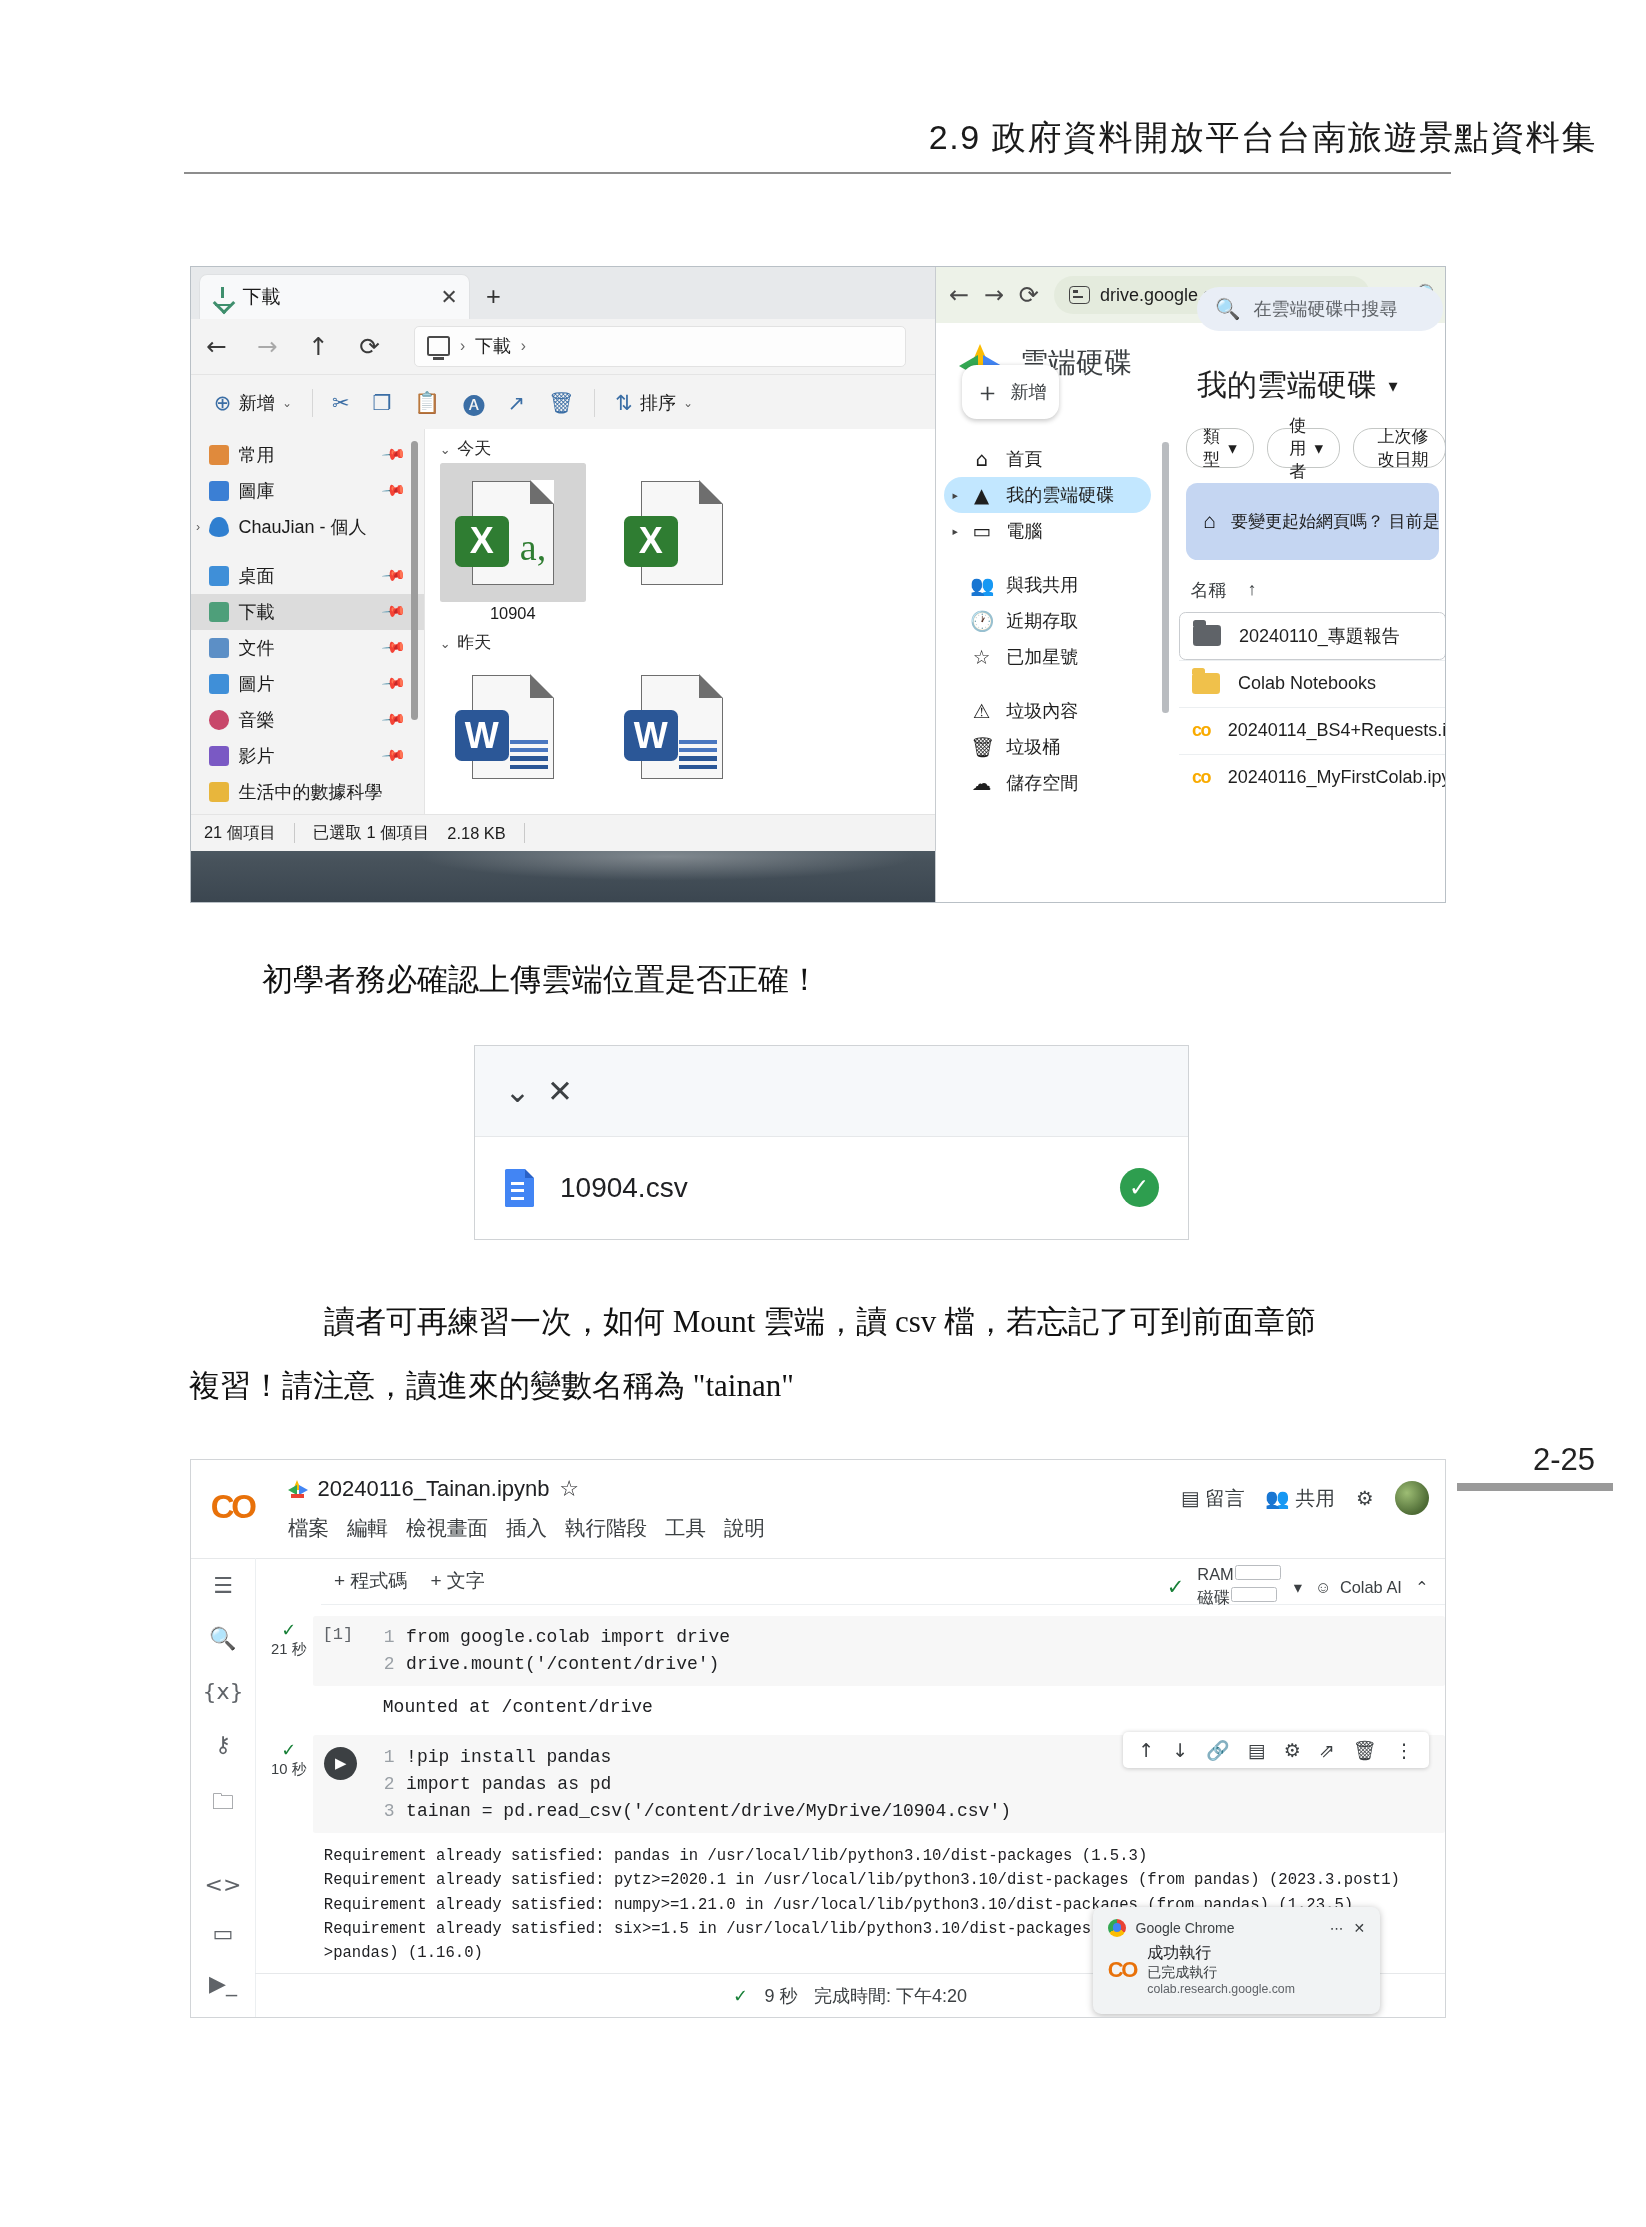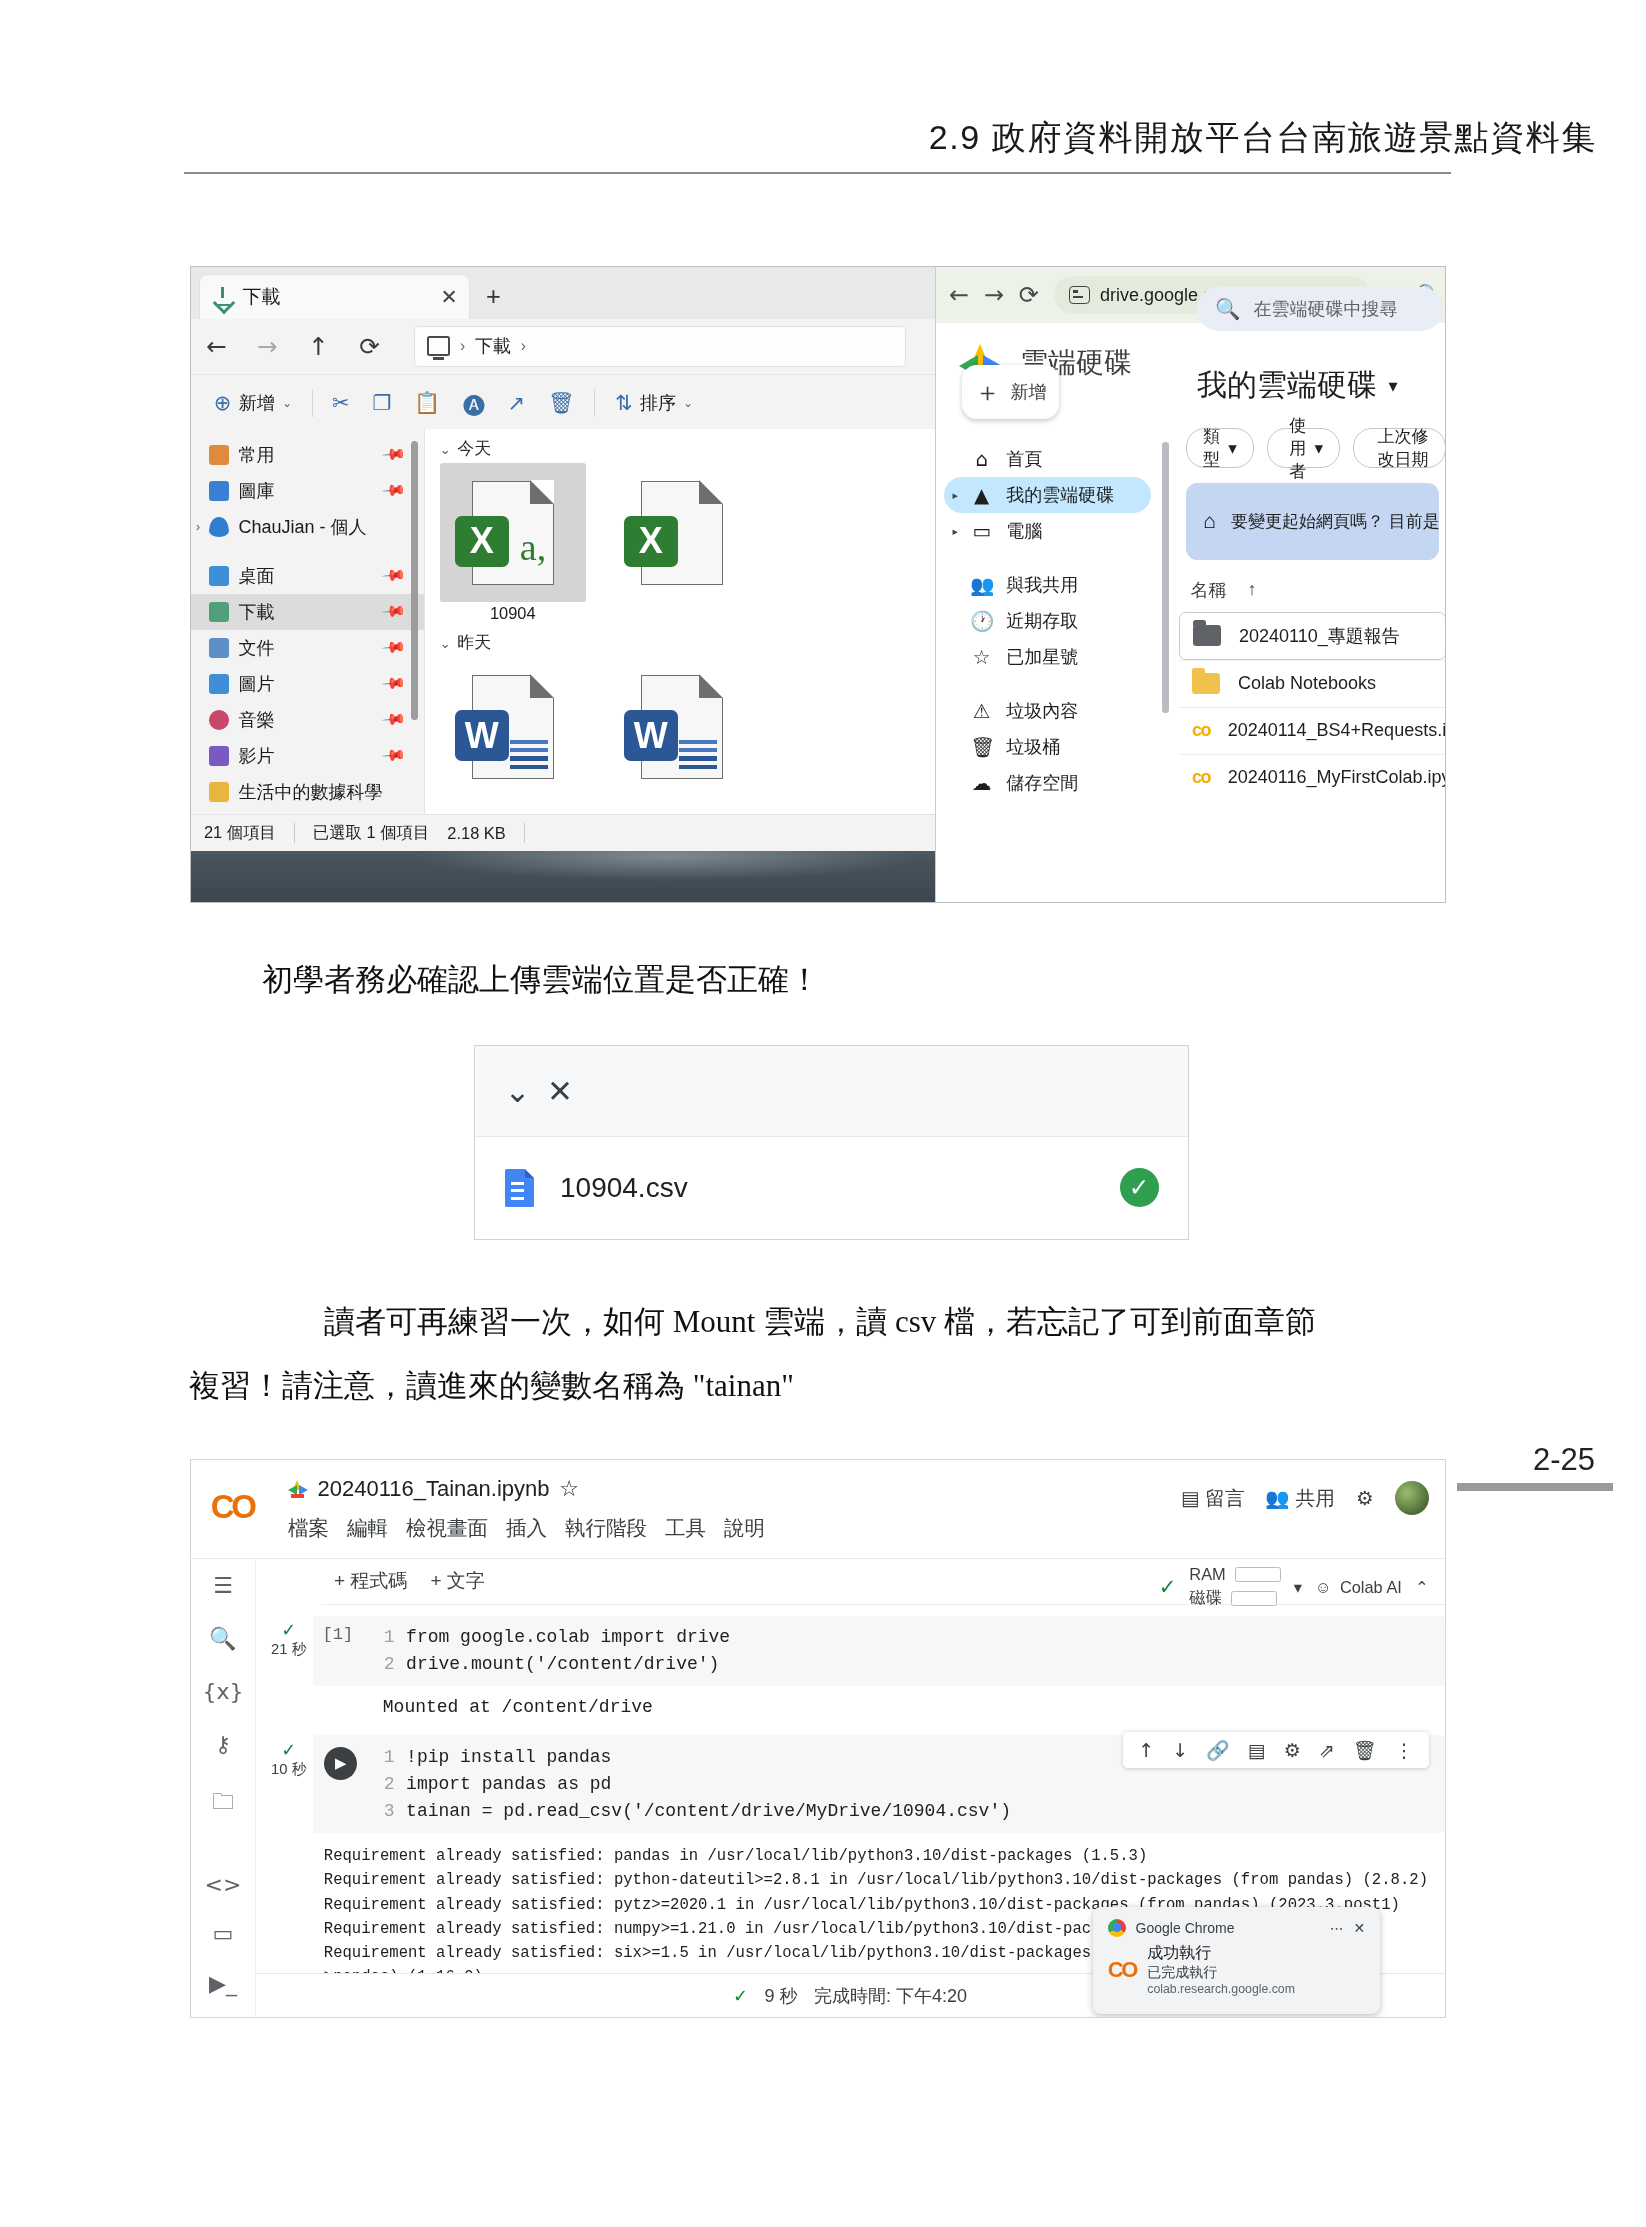--- a/index.html
+++ b/index.html
@@ -196,21 +196,21 @@
         font-family:"Liberation Sans","DejaVu Sans",sans-serif;font-size:19.7px;color:#3c4043;}
   .clb-av{width:34px;height:34px;border-radius:50%;background:radial-gradient(circle at 35% 35%,#9dbd74,#4e6b35 70%);}
 
   .clb-cellbar{position:absolute;left:130px;top:98px;right:0;height:46px;display:flex;align-items:center;gap:23px;
         padding-left:13px;border-bottom:0.8px solid #eceff1;
         font-family:"Liberation Sans","DejaVu Sans",sans-serif;font-size:19px;color:#3c4043;}
   .clb-status{position:absolute;right:16.4px;top:105px;display:flex;align-items:center;gap:13px;
         font-family:"Liberation Sans","DejaVu Sans",sans-serif;font-size:16.4px;color:#3c4043;}
   .meter{width:44px;height:13px;border:0.8px solid #b9bcc0;border-radius:2.5px;background:#fff;display:block;}
   .ram-wrap{display:flex;flex-direction:column;gap:3.3px;}
-  .ram-line{display:flex;align-items:center;gap:9px;}
+  .ram-line{display:flex;gap:1px;}
 
   .clb-side{position:absolute;left:0;top:98px;bottom:0;width:64px;border-right:0.8px solid #eceff1;
         display:flex;flex-direction:column;align-items:center;padding-top:14.8px;gap:28px;
         font-family:"DejaVu Sans",sans-serif;font-size:22px;color:#5f6368;}
   .clb-side .bottom-grp{margin-top:auto;display:flex;flex-direction:column;gap:24.6px;padding-bottom:21px;align-items:center;}
 
   .clb-body{position:absolute;left:64px;top:144px;right:0;bottom:43px;overflow:hidden;}
   .cellwrap{position:relative;margin:11.5px 0 0 14.8px;}
   .runmark{position:absolute;left:0;top:4.9px;width:38px;text-align:center;
         font-family:"Liberation Sans","DejaVu Sans",sans-serif;font-size:14.8px;color:#3c4043;line-height:1.15;}
@@ -705,21 +705,20 @@
             <span>⋮</span>
           </div>
           <div class="codelines">
             <div><span class="ln">1</span><span>!pip  install  pandas</span></div>
             <div><span class="ln">2</span><span>import  pandas  as  pd</span></div>
             <div><span class="ln">3</span><span>tainan = pd.read_csv('/content/drive/MyDrive/10904.csv')</span></div>
           </div>
         </div>
         <div class="pipout">
           <div>Requirement already satisfied: pandas in /usr/local/lib/python3.10/dist-packages (1.5.3)</div>
-          <div>Requirement already satisfied: python-dateutil&gt;=2.8.1 in /usr/local/lib/python3.10/dist-packages (from pandas) (2.8.2)</div>
           <div>Requirement already satisfied: pytz&gt;=2020.1 in /usr/local/lib/python3.10/dist-packages (from pandas) (2023.3.post1)</div>
           <div>Requirement already satisfied: numpy&gt;=1.21.0 in /usr/local/lib/python3.10/dist-packages (from pandas) (1.23.5)</div>
           <div>Requirement already satisfied: six&gt;=1.5 in /usr/local/lib/python3.10/dist-packages (from python-dateutil&gt;=2.8.1-&gt;pandas) (1.16.0)</div>
         </div>
       </div>
     </div>
 
     <div class="clb-footer">
       <span style="color:#188038">✓</span>
       <span>9 秒</span>

